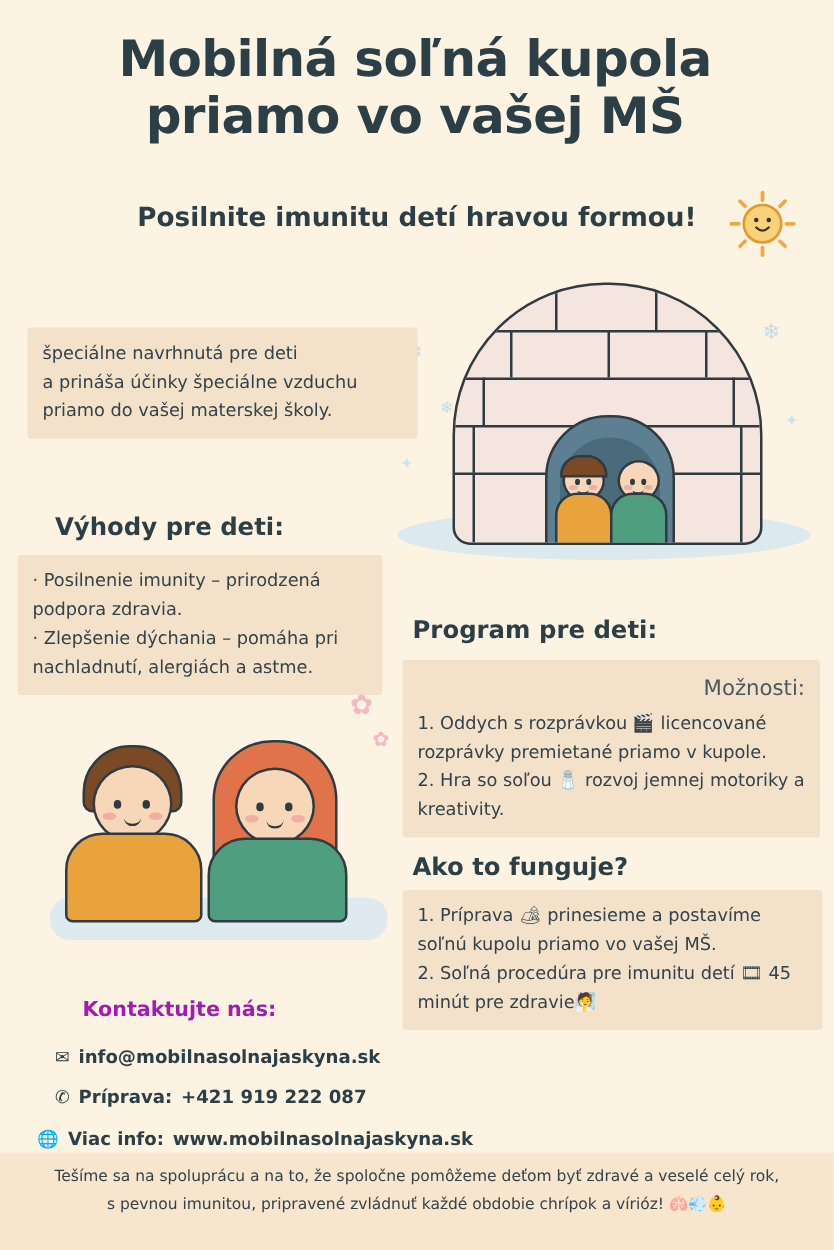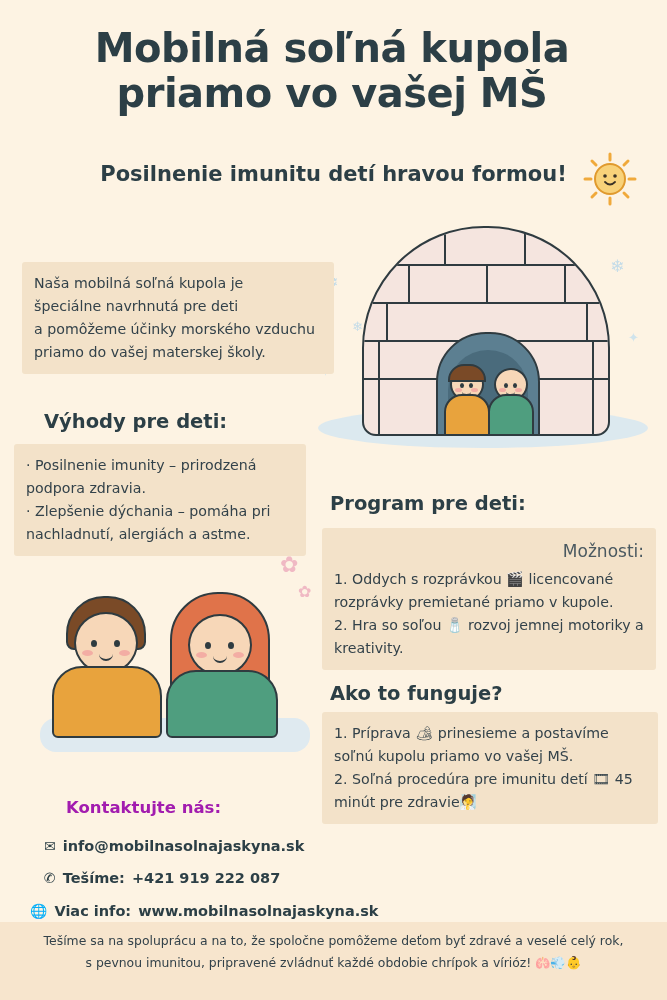--- a/index.html
+++ b/index.html
@@ -247,21 +247,21 @@
 </head>
 <body>
 
 <div class="poster">
 
   <div class="title">
     <div>Mobilná soľná kupola</div>
     <div>priamo vo vašej MŠ</div>
   </div>
 
-  <div class="subtitle">Posilnenie imunitu detí hravou formou!</div>
+  <div class="subtitle">Posilnite imunitu detí hravou formou!</div>
 
   <svg class="sun" viewBox="0 0 54 54">
     <g stroke="#f0a93b" stroke-width="3" stroke-linecap="round">
       <line x1="27" y1="2" x2="27" y2="8"></line>
       <line x1="27" y1="46" x2="27" y2="52"></line>
       <line x1="2" y1="27" x2="8" y2="27"></line>
       <line x1="46" y1="27" x2="52" y2="27"></line>
       <line x1="9" y1="9" x2="13" y2="13"></line>
       <line x1="41" y1="41" x2="45" y2="45"></line>
       <line x1="45" y1="9" x2="41" y2="13"></line>
@@ -319,23 +319,22 @@
     </div>
 
     <div class="cloudlet" style="left:14px;top:62px;">❄</div>
     <div class="cloudlet" style="left:42px;top:108px;font-size:13px;">❄</div>
     <div class="cloudlet" style="left:300px;top:46px;">❄</div>
     <div class="sparkle" style="left:318px;top:118px;">✦</div>
     <div class="sparkle" style="left:10px;top:152px;">✦</div>
   </div>
 
   <div class="block" style="left:22px;top:262px;width:288px;">
-    <p>Naša mobilná soľná kupola je</p>
     <p>špeciálne navrhnutá pre deti</p>
-    <p>a pomôžeme účinky morského vzduchu</p>
+    <p>a prináša účinky špeciálne vzduchu</p>
     <p>priamo do vašej materskej školy.</p>
   </div>
 
   <div class="h2" style="left:44px;top:410px;">Výhody pre deti:</div>
   <div class="block" style="left:14px;top:444px;width:268px;">
     <p>· Posilnenie imunity – prirodzená podpora zdravia.</p>
     <p>· Zlepšenie dýchania – pomáha pri nachladnutí, alergiách a astme.</p>
   </div>
 
   <div class="h2" style="left:330px;top:492px;">Program pre deti:</div>
@@ -380,21 +379,21 @@
 
   <div class="contact-head">Kontaktujte nás:</div>
 
   <div class="contact-line" style="left:44px;top:838px;">
     <span class="ic">✉</span>
     <span>info@mobilnasolnajaskyna.sk</span>
   </div>
 
   <div class="contact-line" style="left:44px;top:870px;">
     <span class="ic">✆</span>
-    <span>Tešíme:</span>
+    <span>Príprava:</span>
     <span>+421 919 222 087</span>
   </div>
 
   <div class="contact-line" style="left:30px;top:903px;">
     <span class="ic">🌐</span>
     <span>Viac info:</span>
     <span>www.mobilnasolnajaskyna.sk</span>
   </div>
 
   <div class="footer-band"></div>

